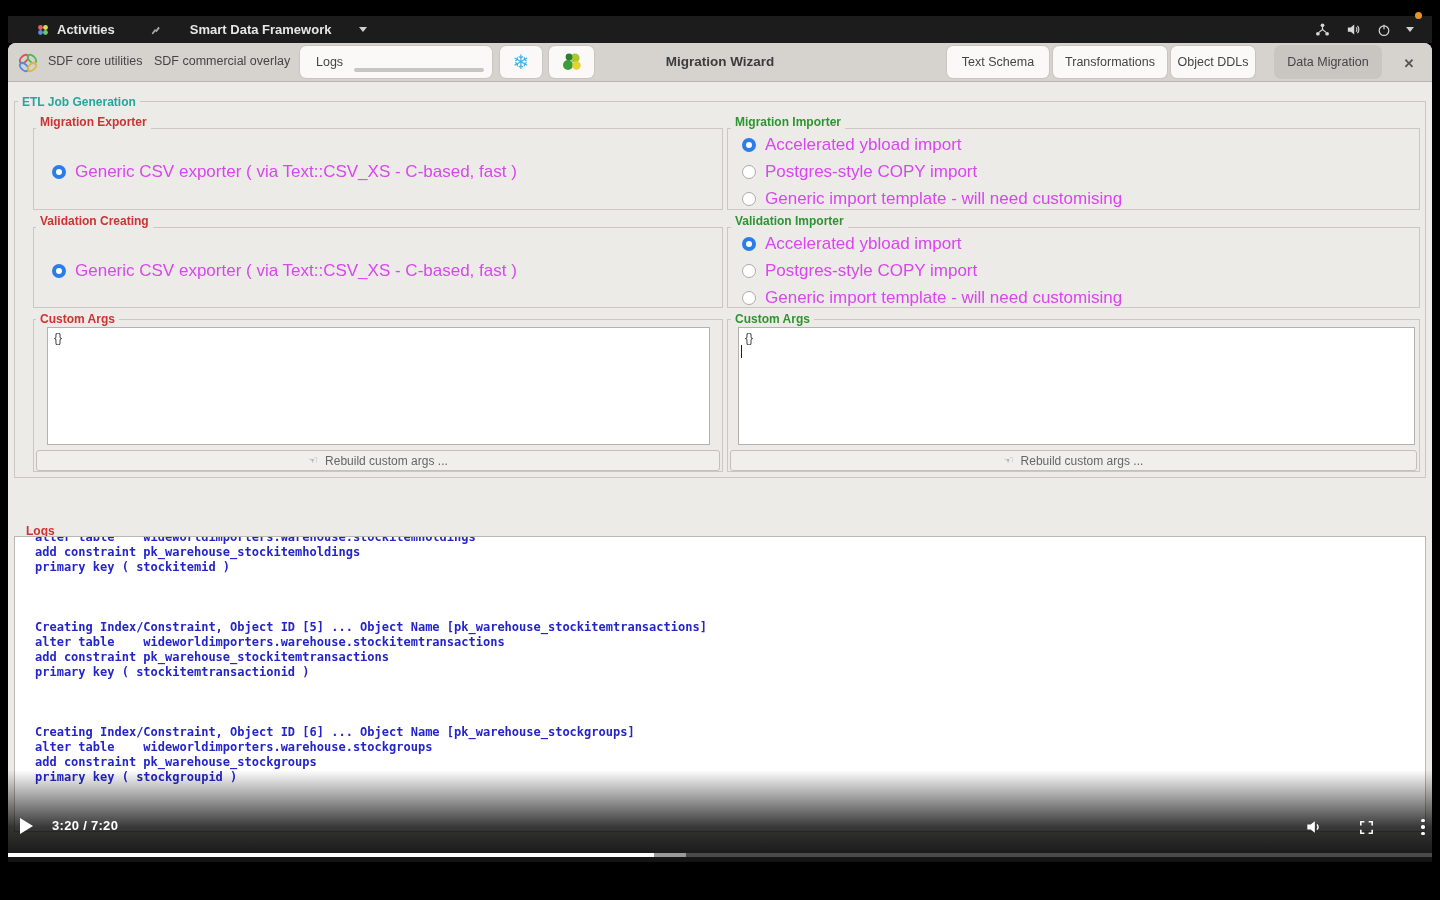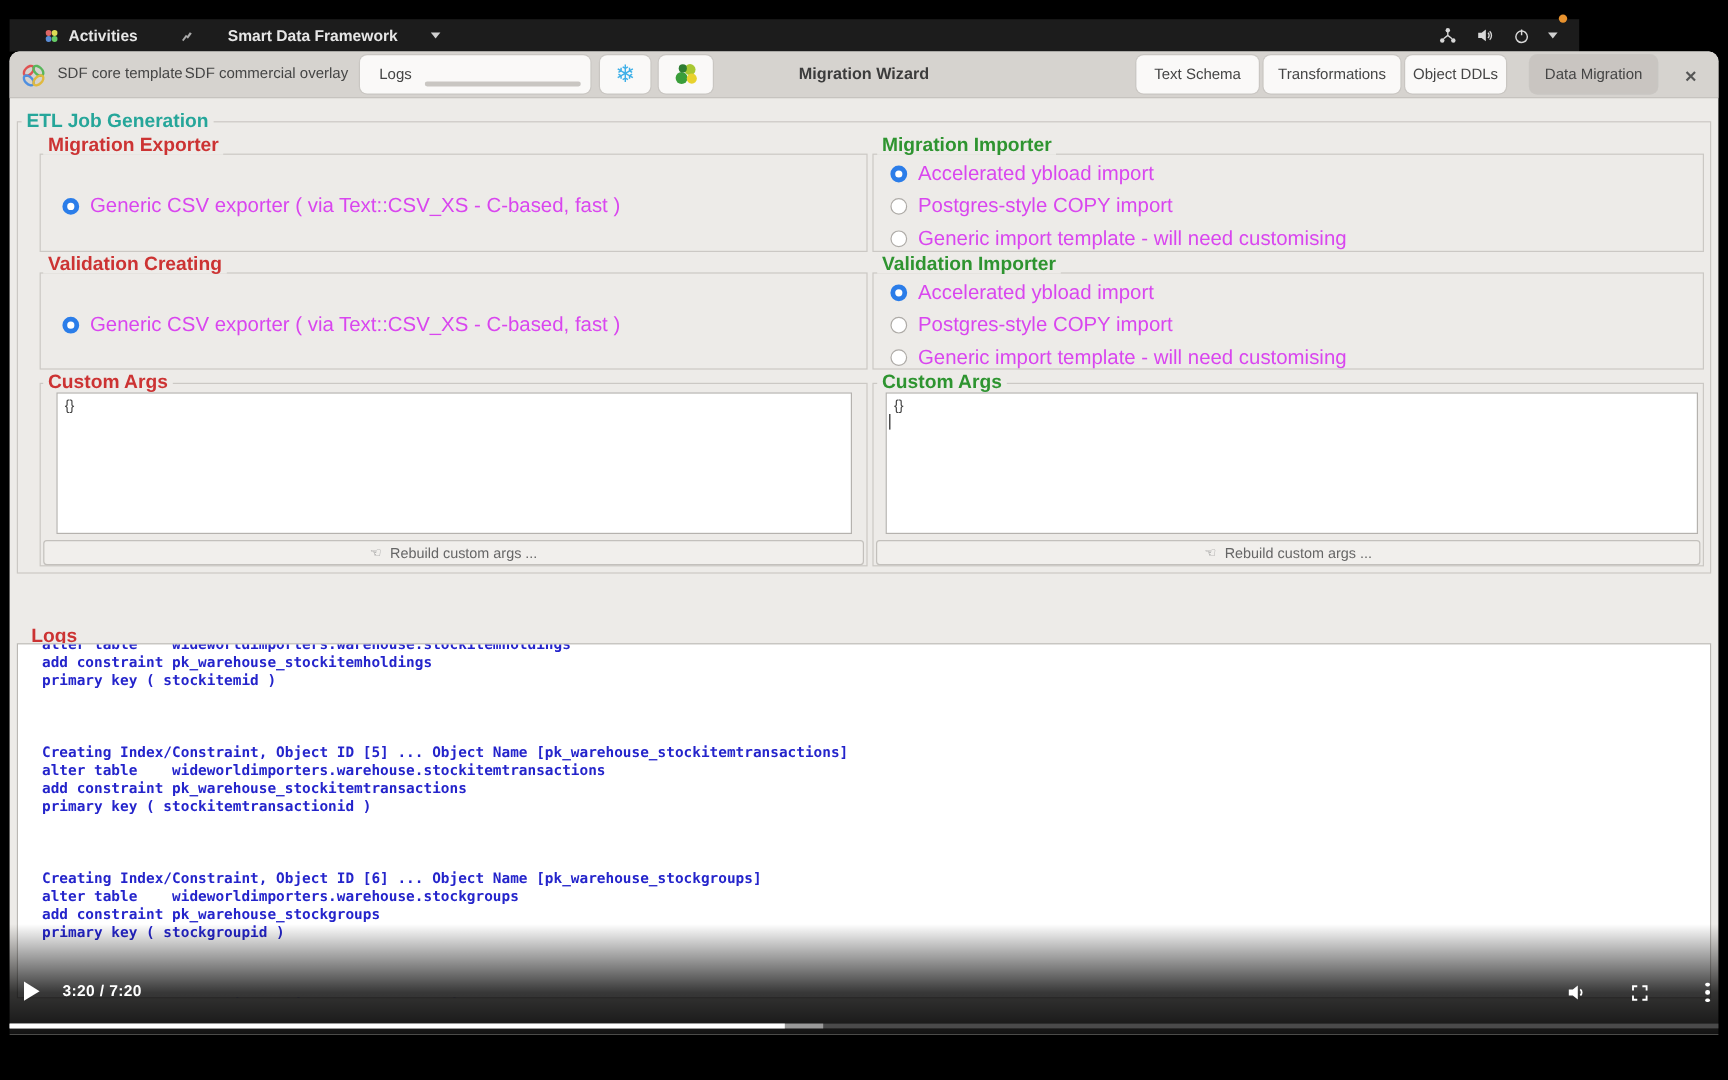--- a/index.html
+++ b/index.html
@@ -1,21 +1,21 @@
 <!DOCTYPE html>
 <html><head>
 <meta charset="utf-8">
 <style>
   * { margin:0; padding:0; box-sizing:border-box; }
   html,body { width:1440px; height:900px; background:#000; overflow:hidden;
               font-family:"Liberation Sans", sans-serif; }
   .screen { position:absolute; left:0; top:0; width:1440px; height:900px; background:#000; }
 
   
-  .gnome-bar { position:absolute; left:8px; top:16px; width:1308px; height:27px;
+  .gnome-bar { position:absolute; left:8px; top:16px; width:1424px; height:27px;
                background:#1c1c1c; color:#e6e6e6; display:flex; align-items:center;
                font-size:13px; font-weight:700; }
   .gb-item { display:flex; align-items:center; gap:7px; padding:0 10px; height:100%; cursor:default; }
   .gb-left { display:flex; align-items:center; margin-left:18px; }
   .gb-right { margin-left:auto; display:flex; align-items:center; gap:14px; margin-right:18px; position:relative; }
   .caret-down { width:0; height:0; border-left:4px solid transparent; border-right:4px solid transparent;
                 border-top:5px solid #cfcfcf; display:inline-block; }
   .notif-dot { position:absolute; right:-8px; top:-9px; width:7px; height:7px; border-radius:50%; background:#e8922e; }
 
   
@@ -33,21 +33,21 @@
   .logs-track { position:absolute; left:54px; bottom:6px; width:130px; height:4px;
                 background:#c9c6c2; border-radius:2px; overflow:hidden; }
   .logs-fill { height:100%; background:#3a76d6; border-radius:2px; }
   .wizard-title { position:absolute; left:620px; top:54px; width:200px; text-align:center;
                   font-size:13.5px; font-weight:700; color:#3c3c3c; }
   .close-x { position:absolute; left:1398px; top:52px; width:22px; height:22px; display:flex;
              align-items:center; justify-content:center; color:#555; font-size:13px; font-weight:700; }
 
   
   .gbox { position:absolute; border:1px solid #cbc8c4; background:transparent; }
-  .glabel { position:absolute; font-size:16px; font-weight:700; background:#edebe8; padding:0 4px; line-height:14px; }
+  .glabel { position:absolute; font-size:12px; font-weight:700; background:#edebe8; padding:0 4px; line-height:14px; }
   .teal { color:#26a69a; } .red { color:#cc3333; } .green { color:#2e9430; }
 
   .radio-row { position:absolute; display:flex; align-items:center; gap:9px; height:15px; }
   .radio { width:14px; height:14px; border-radius:50%; background:#fff; border:1px solid #aeaba7; flex:0 0 14px; }
   .radio.on { border:4px solid #2b7de9; }
   .radio-label { font-size:17px; color:#d946ef; white-space:nowrap; }
 
   .textarea { position:absolute; background:#fff; border:1px solid #b5b2ae;
               font-size:12px; color:#444; padding:3px 6px; }
   .text-cursor { position:absolute; width:1px; height:13px; background:#222; }
@@ -131,21 +131,21 @@
   <div class="toolbar"></div>
   <svg style="position:absolute;left:16px;top:51px;" width="24" height="24" viewBox="0 0 24 24">
     <g fill="none" stroke-width="2">
       <ellipse cx="8" cy="8" rx="5" ry="3" stroke="#e05252" transform="rotate(-45 8 8)"></ellipse>
       <ellipse cx="16" cy="8" rx="5" ry="3" stroke="#58b75b" transform="rotate(45 16 8)"></ellipse>
       <ellipse cx="8" cy="16" rx="5" ry="3" stroke="#4f8fe0" transform="rotate(45 8 16)"></ellipse>
       <ellipse cx="16" cy="16" rx="5" ry="3" stroke="#e0b93f" transform="rotate(-45 16 16)"></ellipse>
     </g>
   </svg>
   <div class="tb-flat" style="left:48px;">
-    <span>SDF core template</span>
+    <span>SDF core utilities</span>
   </div>
   <div class="tb-flat" style="left:154px;">
     <span>SDF commercial overlay</span>
   </div>
   <div class="pill logs-pill" style="left:300px; width:192px;">
     <span>Logs</span>
     <span class="logs-track">
       <span class="logs-fill" style="width: 22%;"></span>
     </span>
   </div>

